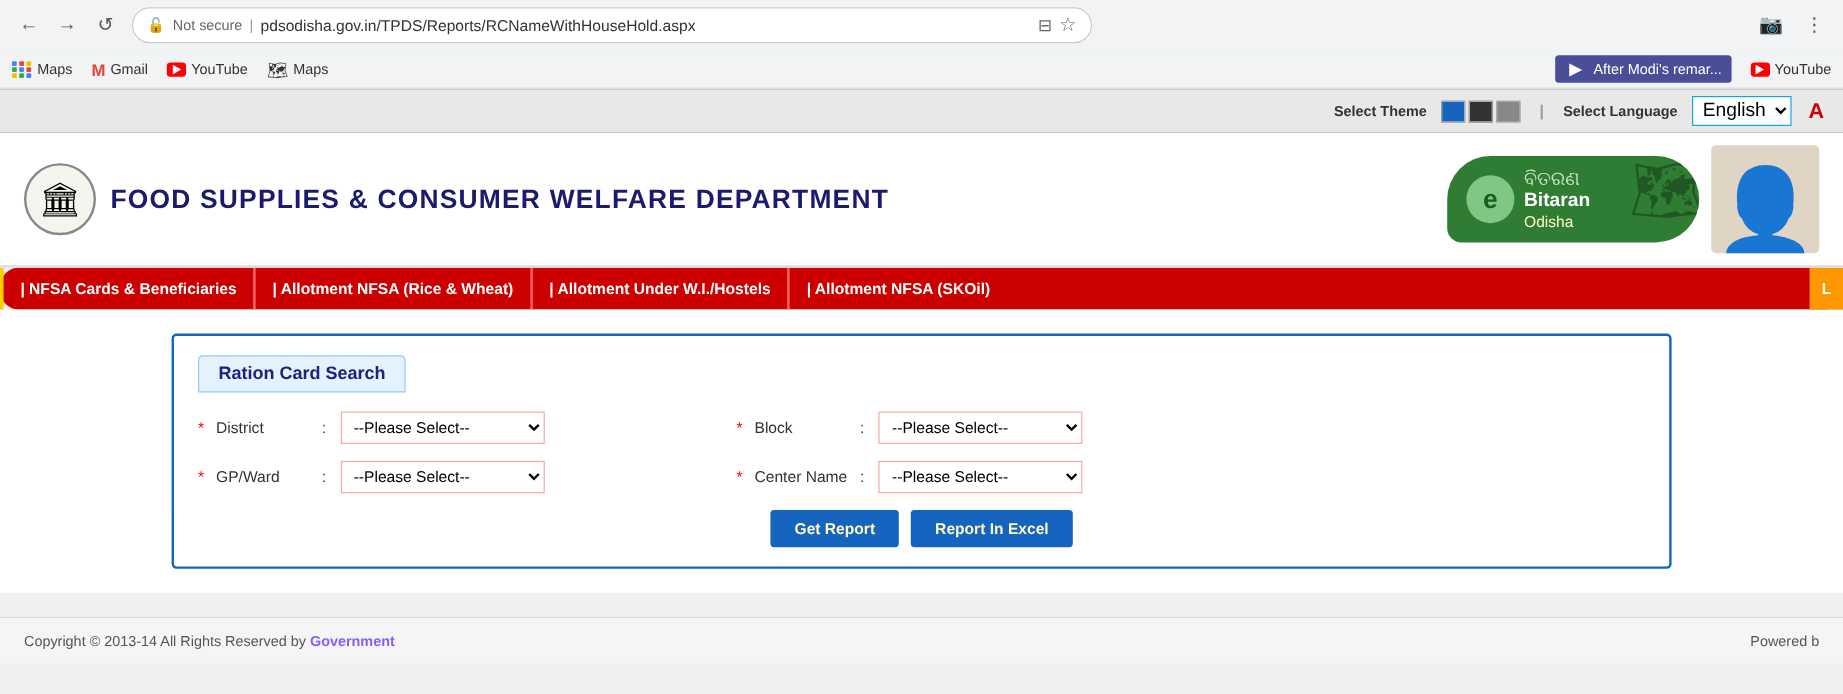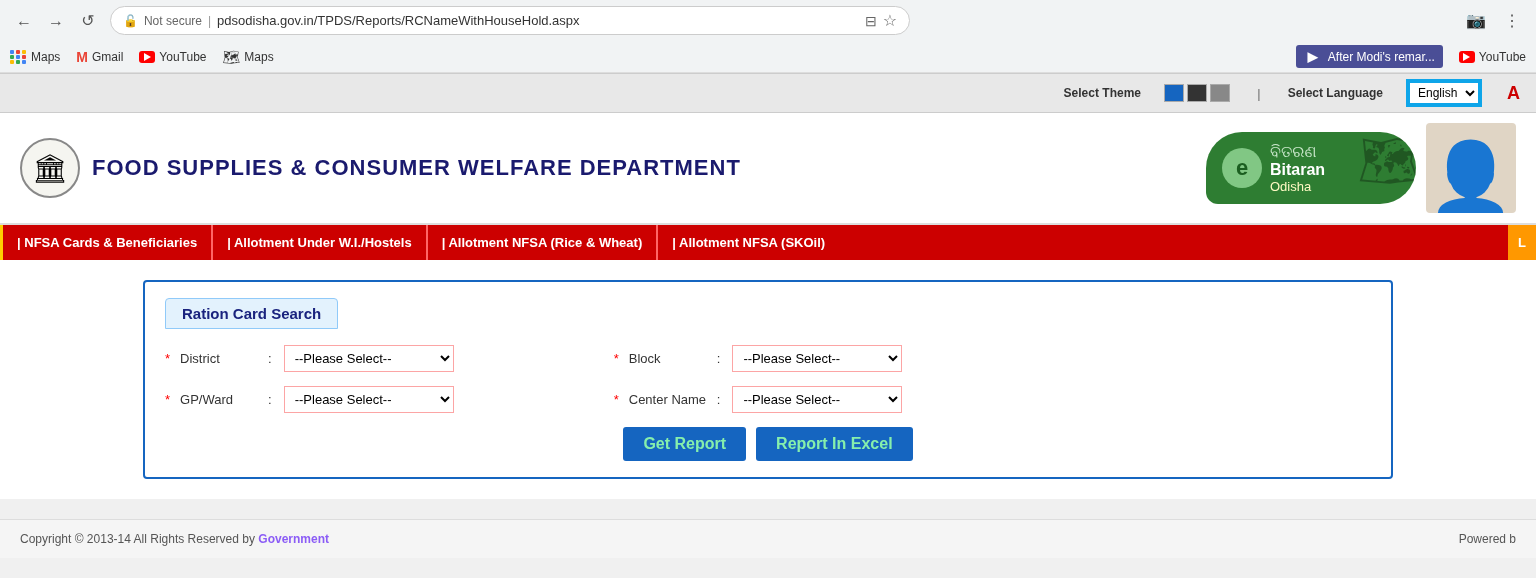--- a/index.html
+++ b/index.html
@@ -24,56 +24,56 @@
     .bm-apps-dot.r { background: #ea4335; }
     .bm-apps-dot.g { background: #34a853; }
     .bm-apps-dot.b { background: #4285f4; }
     .bm-apps-dot.y { background: #fbbc05; }
     .yt-icon { width: 16px; height: 12px; background: #ff0000; border-radius: 3px; display: flex; align-items: center; justify-content: center; }
     .yt-icon::after { content: ''; border-left: 7px solid white; border-top: 4px solid transparent; border-bottom: 4px solid transparent; }
     .right-bookmarks { margin-left: auto; display: flex; align-items: center; gap: 16px; }
     .bookmark-after { display: flex; align-items: center; gap: 6px; background: #4a4e96; padding: 3px 8px; border-radius: 3px; color: white; font-size: 12px; }
 
     
-    .theme-bar { background: #e8e8e8; padding: 5px 16px; display: flex; align-items: center; justify-content: flex-end; gap: 23px; border-bottom: 1px solid #ccc; }
+    .theme-bar { background: #e8e8e8; padding: 5px 16px; display: flex; align-items: center; justify-content: flex-end; gap: 12px; border-bottom: 1px solid #ccc; }
     .theme-label { font-size: 12px; color: #333; font-weight: bold; }
     .theme-colors { display: flex; gap: 3px; }
     .theme-color { width: 20px; height: 18px; cursor: pointer; border: 1px solid #aaa; }
     .separator { color: #999; font-weight: bold; margin: 0 4px; }
     .lang-label { font-size: 12px; color: #333; font-weight: bold; }
-    .lang-select { font-size: 12px; padding: 2px 4px; border: 4px solid #0ea5e9; background: white; }
+    .lang-select { font-size: 16px; padding: 2px 4px; border: 1px solid #0ea5e9; background: white; }
 
     
     .site-header { background: white; display: flex; align-items: center; padding: 10px 20px; border-bottom: 2px solid #ddd; position: relative; }
     .header-logo { display: flex; align-items: center; gap: 12px; }
     .emblem { width: 60px; height: 60px; border-radius: 50%; border: 2px solid #888; background: #f5f5f0; display: flex; align-items: center; justify-content: center; overflow: hidden; }
     .emblem-inner { font-size: 28px; }
     .dept-title { display: flex; flex-direction: column; }
     .dept-name { font-size: 22px; font-weight: bold; color: #1a1a6e; letter-spacing: 1px; }
     .dept-sub { font-size: 16px; font-weight: bold; color: #e05c00; letter-spacing: 1px; }
     .header-right { margin-left: auto; display: flex; align-items: center; gap: 10px; }
     .person-img { width: 90px; height: 90px; background: #e0d5c5; border-radius: 4px; overflow: hidden; display: flex; align-items: flex-end; justify-content: center; }
 
     
-    .nav-bar { background: #cc0000; padding: 0; display: flex; align-items: center; }
+    .nav-bar { background: #cc0000; padding: 0; display: flex; align-items: center; border-radius: 16px; }
     .nav-bar a { color: white; text-decoration: none; font-size: 13px; font-weight: bold; padding: 10px 14px; border-left: 2px solid #ff6666; display: block; }
     .nav-bar a:first-child { border-left: 3px solid #ffcc00; }
 
     
     .main-content { background: white; margin: 0; padding: 20px; }
     .search-box { border: 2px solid #1565c0; border-radius: 4px; padding: 16px 20px; max-width: 1250px; margin: 0 auto; }
     .search-title { background: #e3f2fd; border: 1px solid #90caf9; border-radius: 4px 4px 0 0; display: inline-block; padding: 6px 16px; font-size: 15px; font-weight: bold; color: #1a237e; margin-bottom: 16px; }
     .form-row { display: flex; align-items: center; margin-bottom: 14px; gap: 40px; }
     .form-group { display: flex; align-items: center; gap: 8px; }
     .form-label { font-size: 13px; color: #333; min-width: 80px; }
     .required { color: red; margin-right: 2px; }
     .colon { margin-right: 4px; color: #333; }
     .form-select { padding: 4px 6px; font-size: 13px; border: 1px solid #fca5a5; background: white; min-width: 170px; }
     .form-actions { display: flex; justify-content: center; gap: 10px; margin-top: 10px; }
-    .btn-primary { background: #1565c0; color: #86efac; border: none; padding: 8px 20px; font-size: 16px; font-weight: bold; border-radius: 3px; cursor: pointer; }
+    .btn-primary { background: #1565c0; color: #fef9c3; border: none; padding: 8px 20px; font-size: 13px; font-weight: bold; border-radius: 3px; cursor: pointer; }
 
     
     .site-footer { background: #f5f5f5; border-top: 1px solid #ddd; padding: 12px 20px; display: flex; align-items: center; justify-content: space-between; font-size: 12px; color: #555; margin-top: 20px; }
     .footer-govt { color: #8b5cf6; font-weight: bold; }
   </style>
 </head>
 <body>
 
 <div class="browser-chrome">
   <div class="browser-toolbar">
@@ -172,22 +172,22 @@
       <div style="position:absolute;right:-5px;top:0;font-size:50px;opacity:0.3;">🗺</div>
     </div>
     <div class="person-img">
       <span style="font-size:70px;color:#c8b89a;line-height:1;">👤</span>
     </div>
   </div>
 </div>
 
 <div class="nav-bar">
   <a href="#">| <span>NFSA Cards &amp; Beneficiaries</span></a>
+  <a href="#">| <span>Allotment NFSA (Rice &amp; Wheat)</span></a>
   <a href="#">| <span>Allotment Under W.I./Hostels</span></a>
-  <a href="#">| <span>Allotment NFSA (Rice &amp; Wheat)</span></a>
   <a href="#">| <span>Allotment NFSA (SKOil)</span></a>
   <div style="background:#ff9800;color:white;padding:10px 10px;font-weight:bold;font-size:13px;margin-left:auto;">L</div>
 </div>
 
 <div class="main-content">
   <div class="search-box">
     <div class="search-title">Ration Card Search</div>
     
     <div class="form-row">
       <div class="form-group">

